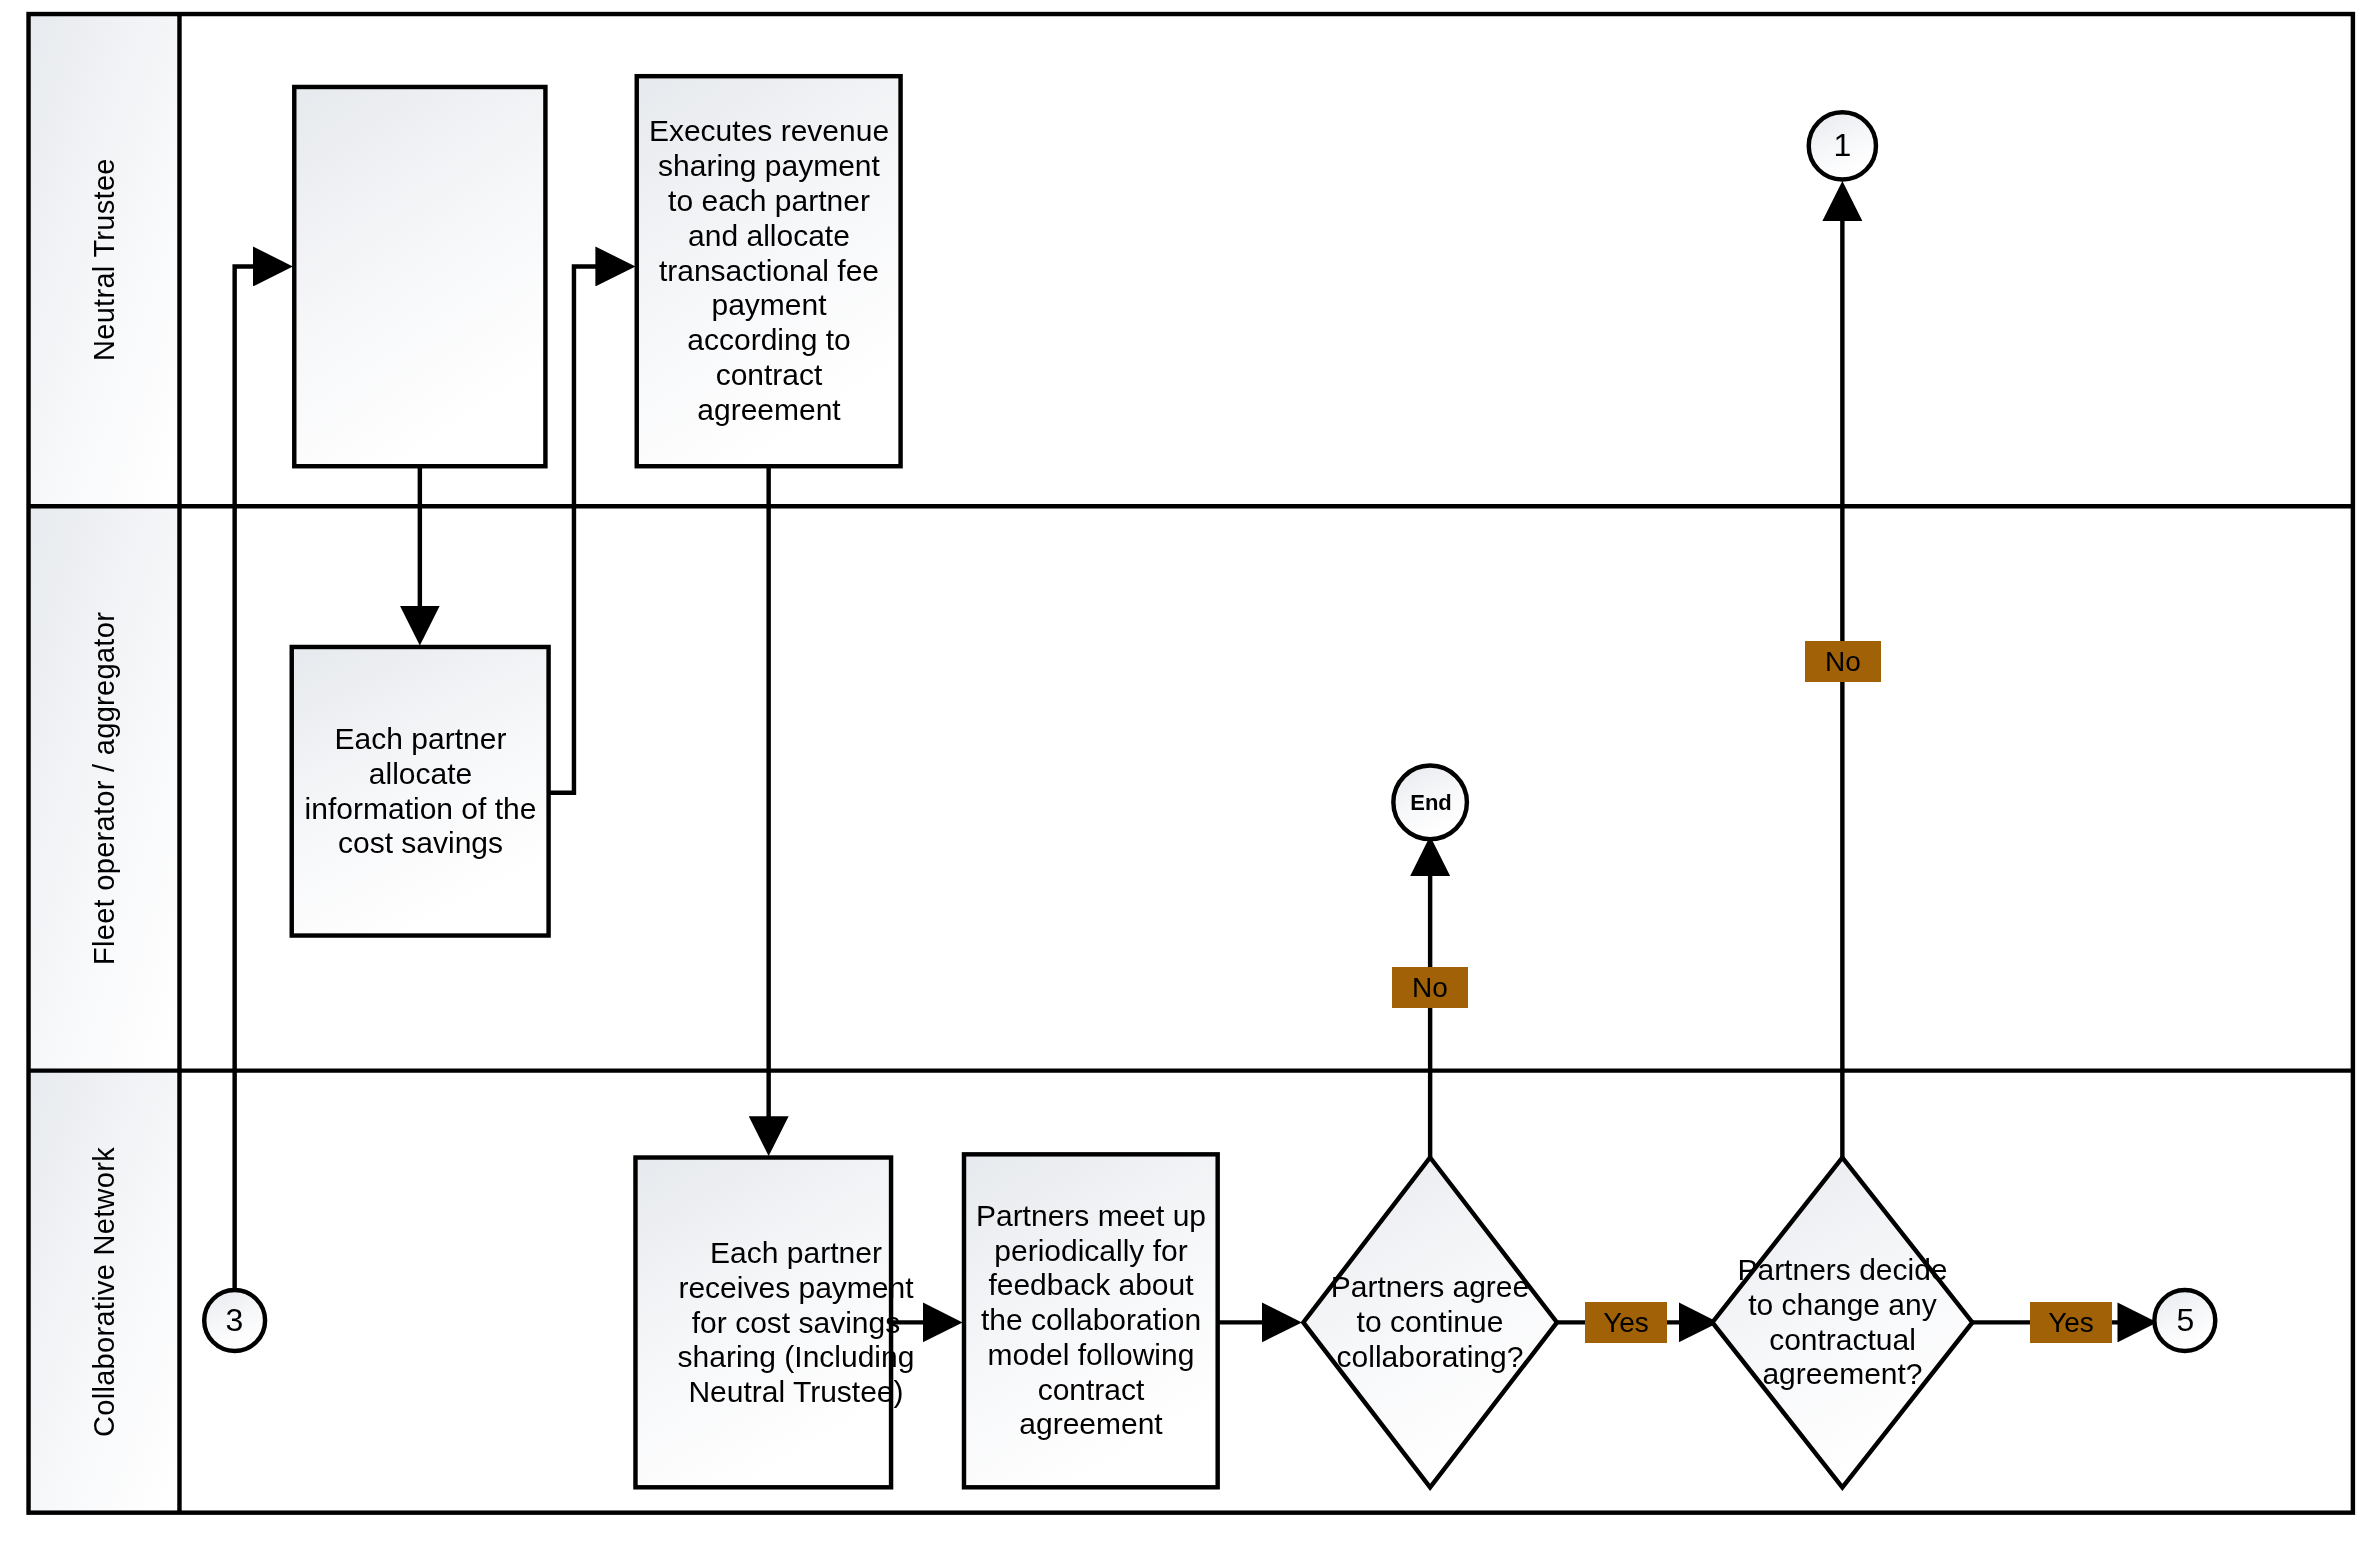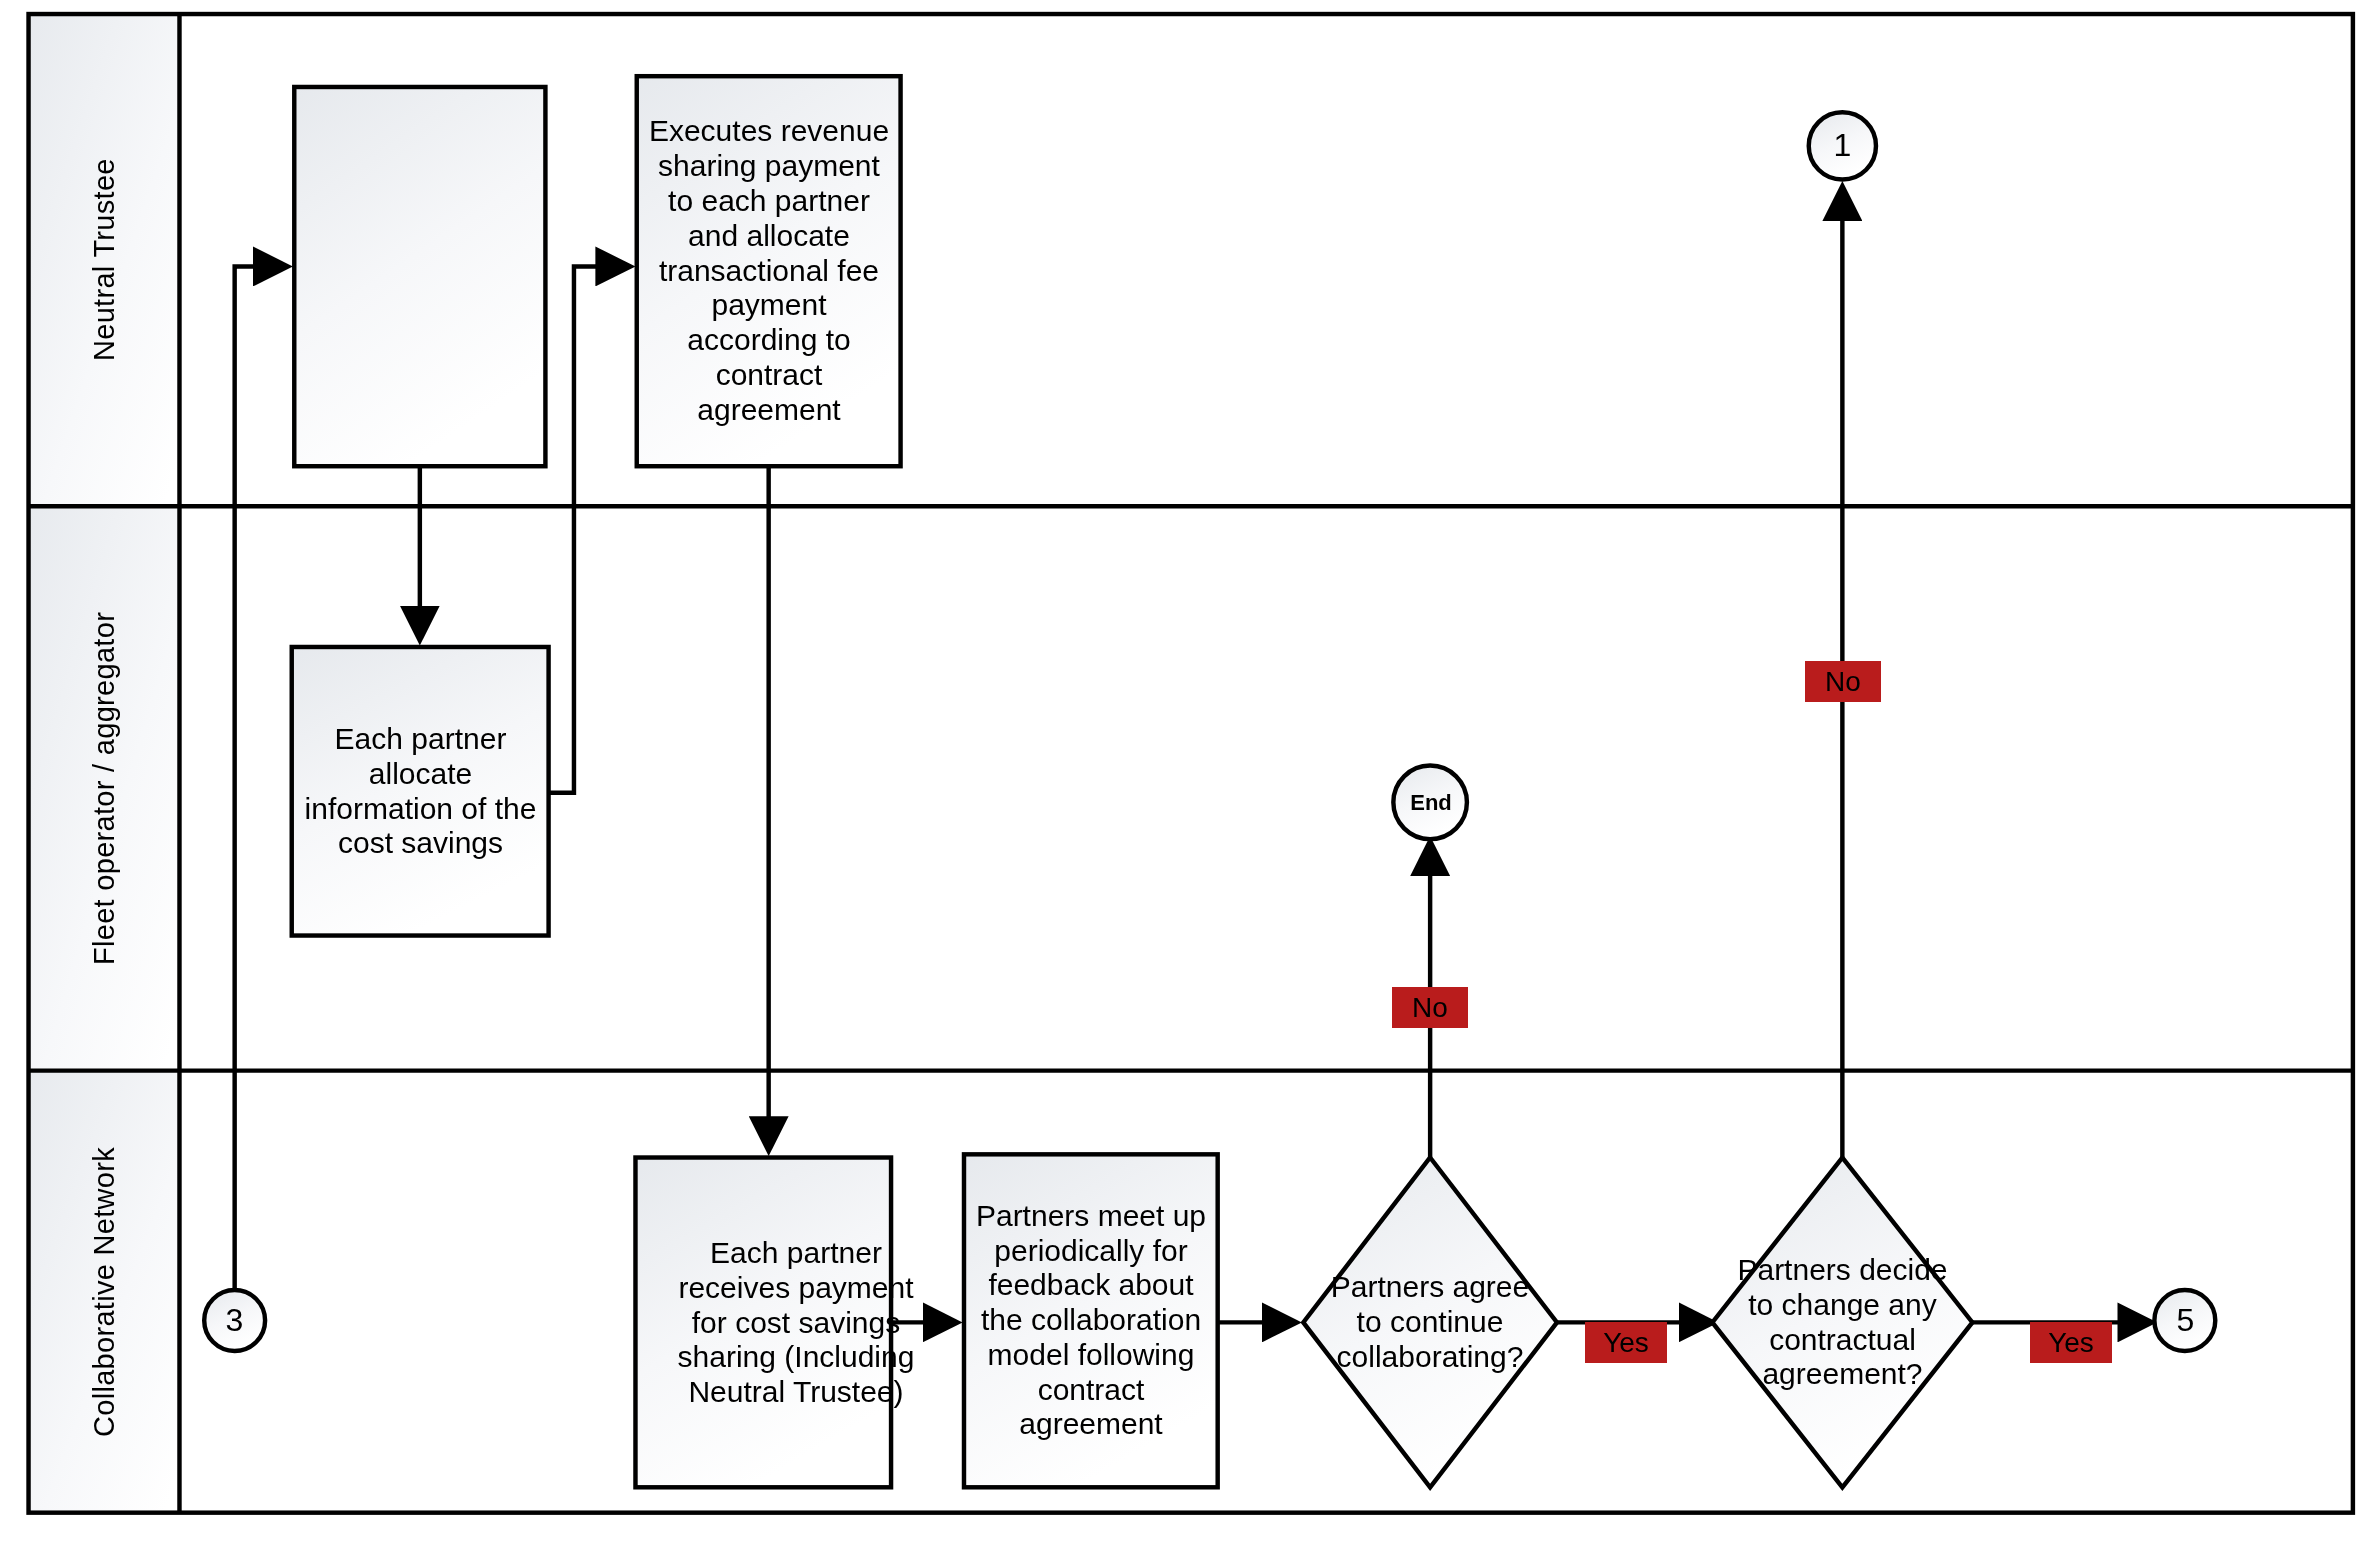--- a/index.html
+++ b/index.html
@@ -39,24 +39,23 @@
     position:absolute;
     display:flex;align-items:center;justify-content:center;
     text-align:center;color:#000000;font-size:32px;
     pointer-events:none;
   }
 
   .edge-label{
     position:absolute;
     display:flex;align-items:center;justify-content:center;
     color:#000000;font-size:28px;
-    background:#b91c1c;
+    background:#a16207;
     pointer-events:none;
     white-space:nowrap;
-    margin-top:20px;
   }
 </style>
 </head>
 <body>
 
 <div id="stage">
 
   <svg id="svg" viewBox="0 0 3748 2439">
     <defs>
       <linearGradient id="gNode" x1="0" y1="0" x2="0.45" y2="1">

